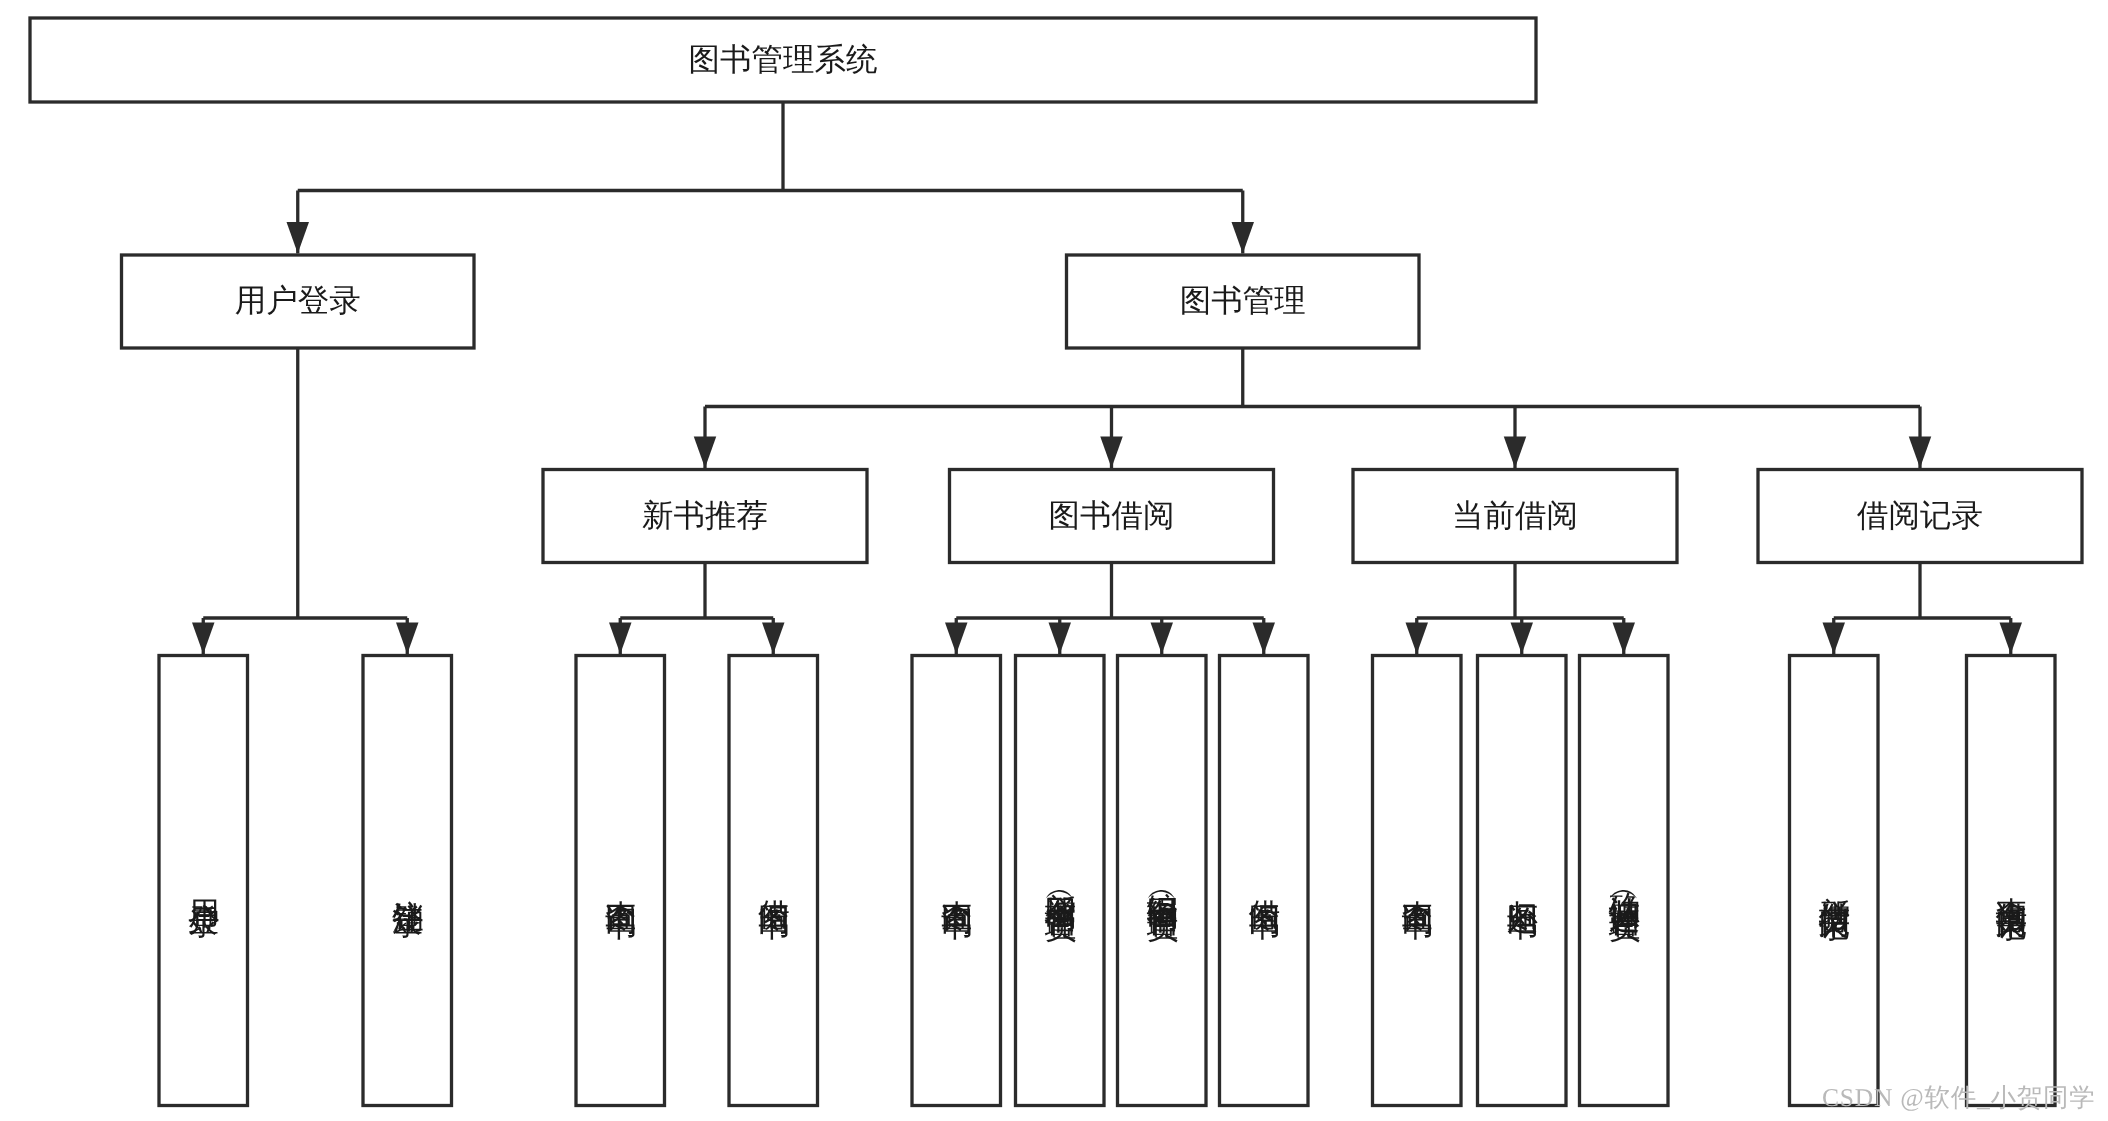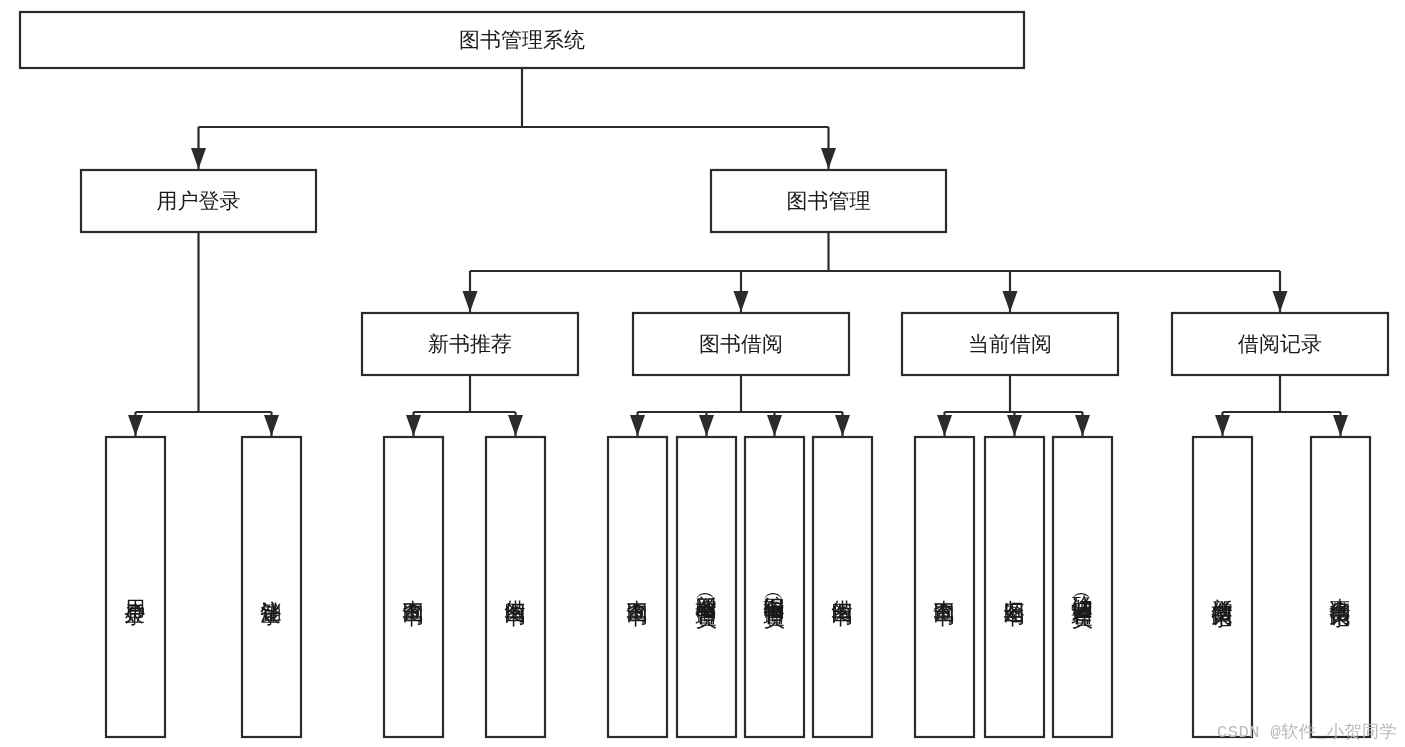--- a/index.html
+++ b/index.html
@@ -61,21 +61,21 @@
     align-items: center;
     justify-content: center;
     text-align: center;
     white-space: nowrap;
     user-select: none;
   }
   .watermark {
     position: absolute;
     right: 8px;
     bottom: 4px;
-    font-family: Liberation Mono, monospace;
+    font-family: Liberation Serif, serif;
     font-size: 17px;
     color: #b9b9b9;
     letter-spacing: 0.5px;
     white-space: nowrap;
   }
 </style>
 </head>
 <body>
 
 <div id="diagram-root">

